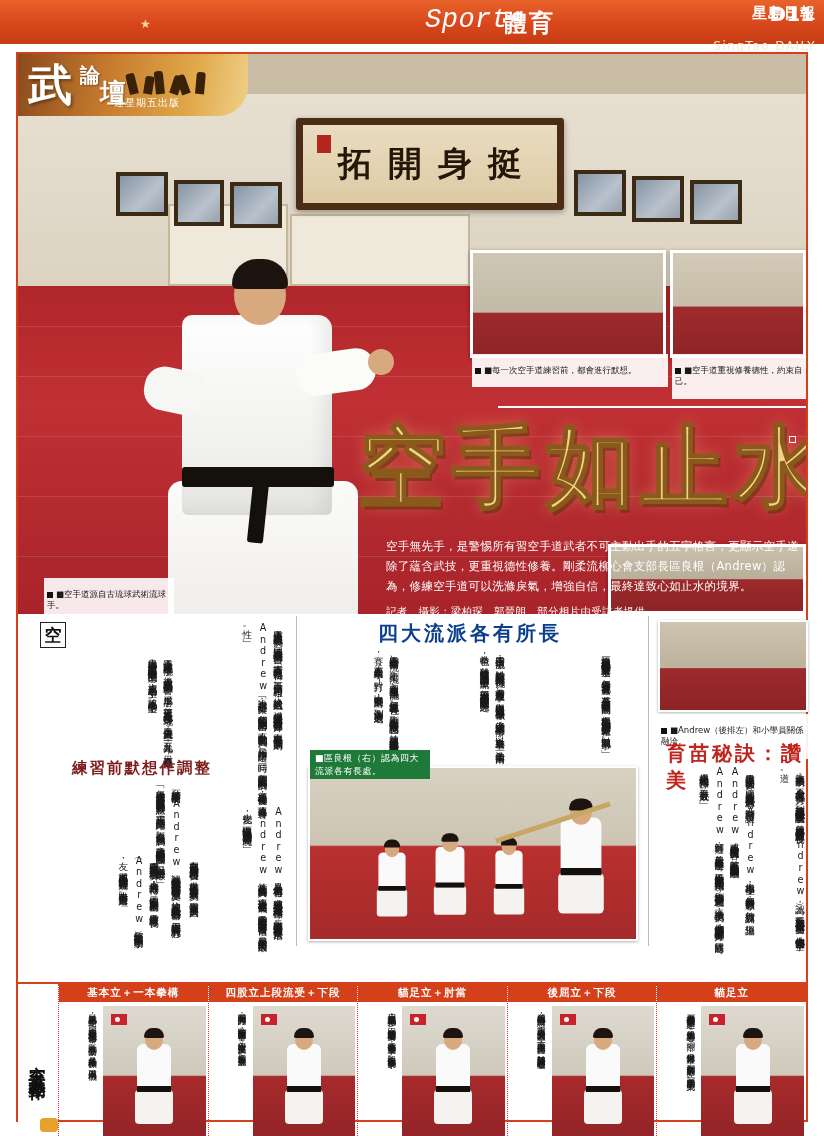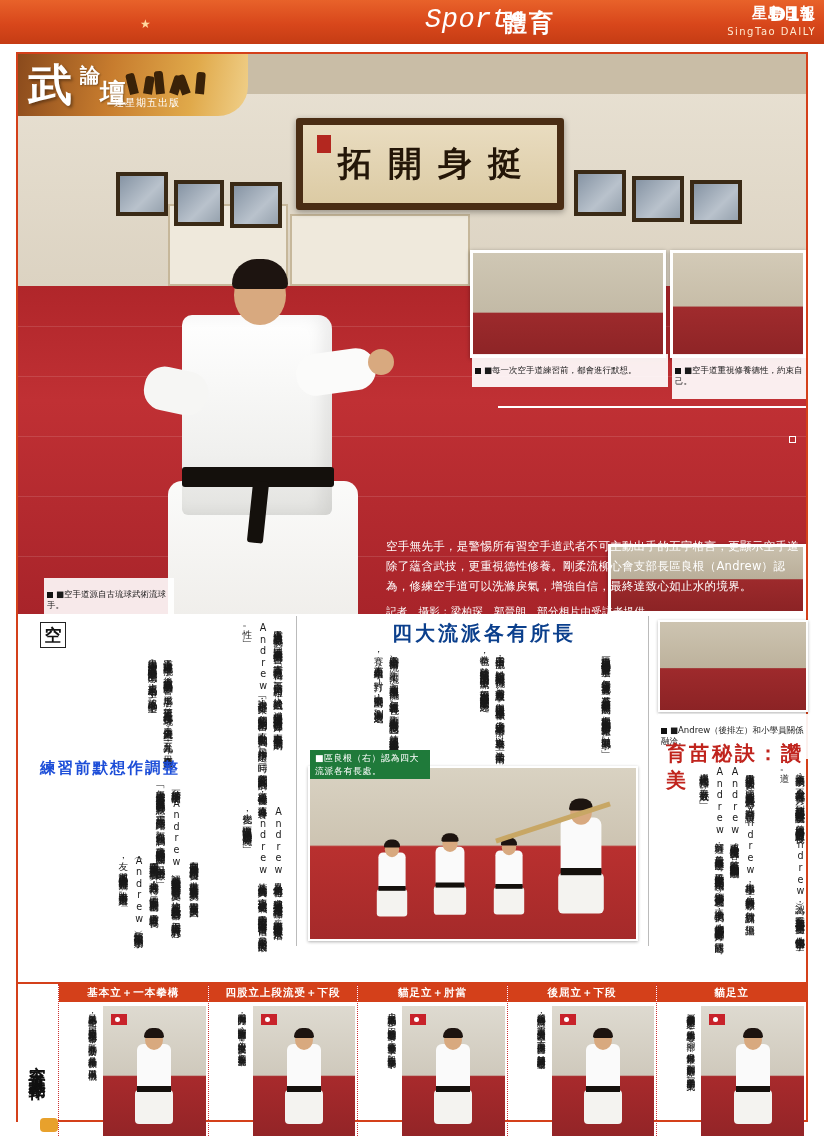--- a/index.html
+++ b/index.html
@@ -41,21 +41,21 @@
   .mh-datebox {
     position:absolute; left: 552px; top: 6px; width: 170px; height: 32px;
     background: #ffffff; border-radius: 2px;
     display:flex; align-items:center; justify-content:center; gap: 6px;
     font-size: 11px; color:#333; letter-spacing:0.5px;
   }
   .mh-right {
     position:absolute; right: 8px; top: 4px; text-align:right; color:#fff;
   }
   .mh-brand { font-size: 15px; font-weight:bold; letter-spacing:1px; }
-  .mh-brand-en { font-size: 10px; letter-spacing:1.5px; margin-top:3px; color:#ffe9cf;}
+  .mh-brand-en { font-size: 12px; letter-spacing:1.5px; margin-top:16px; color:#ffe9cf;}
   .mh-page {
     position:absolute; right: 8px; top: 3px;
     font-size: 20px; font-weight: bold; color:#ffffff;
   }
 
   
   .frame {
     position:absolute; left: 16px; top: 52px; width: 792px; height: 1070px;
     border: 2px solid #d4401a;
     background:#fff;
@@ -189,22 +189,23 @@
   }
   .lead .byline { margin-top: 6px; font-size: 10.5px; }
 
   
   .body-area { position:absolute; left: 18px; top: 616px; width: 788px; height: 330px; background:#fff; }
   .dropcap-box {
     position:absolute; width: 26px; height: 26px; border:1px solid #222; display:flex;
     align-items:center; justify-content:center; font-size: 17px; font-weight:bold; color:#111;
   }
   .sub-head {
-    font-size: 15.5px; font-weight: bold; color:#1d4ed8; letter-spacing: 2px;
+    font-size: 15.5px; font-weight: bold; color:#7f1d1d; letter-spacing: 2px;
     writing-mode: horizontal-tb;
+    margin-left: 32px;
   }
   .sec-title {
     font-size: 20px; font-weight:bold; color:#0b3f8c; letter-spacing: 3px; writing-mode: horizontal-tb;
   }
 
   .vtext { writing-mode: vertical-rl; text-orientation: upright; font-size: 9.6px; line-height: 1.6; letter-spacing: .6px; color:#1a1a1a; }
 
   
   .mid-photo { position:absolute; border:2px solid #fff; box-shadow:0 1px 3px rgba(0,0,0,.3); overflow:hidden; }
   .dojo-bg { width:100%; height:100%; background: linear-gradient(180deg,#d9d2c2 0%, #cdc4b2 45%, #b9302f 46%, #a52a2a 100%); }
@@ -343,20 +344,21 @@
     <div class="cap-tag" style="left:654px; top:300px; width:134px;">
       <span class="cap-sq"></span><span>■空手道重視修養德性，約束自己。</span>
     </div>
     <div class="cap-tag" style="left:26px; top:524px; width:130px; background:rgba(255,255,255,.9);">
       <span class="cap-sq"></span><span>■空手道源自古琉球武術流球手。</span>
     </div>
 
     <div class="title-zone">
       <div class="title-rule"></div>
       <div class="title-marker"></div>
+      <div class="title-main">空手如止水</div>
     </div>
 
     <div class="inset" style="left:590px; top:490px; width:198px; height:70px;">
       <div class="ph" style="background:linear-gradient(180deg,#c9c0ad 0%,#b9ae99 50%,#9d2a2c 51%,#8c2325 100%);"></div>
     </div>
 
     <div class="lead">
       <div>空手無先手，是警惕所有習空手道武者不可主動出手的五字格言，更顯示空手道除了蘊含武技，更重視德性修養。剛柔流柳心會支部長區良根（Andrew）認為，修練空手道可以洗滌戾氣，增強自信，最終達致心如止水的境界。</div>
       <div class="byline">記者、攝影：梁柏琛、郭晉朗　部分相片由受訪者提供</div>
     </div>
@@ -378,21 +380,21 @@
       <span>至於何謂空手道的硬？Andrew認為雖然定義與剛德和只道等其他日本武術對道的有法意無文原，均視練武之久久修練身心感都的道器，但空手道有獨特的練心方式：「每次空手道練習前不論有没有人是有沒有的手也要進行默想，感程大的一至純淨緒，從而作出自我調整。讓身心經悠置緒在能隨意能接陳習，以示對空手道的尊敬。」</span>
     </div>
 
     <div class="vtext" style="position:absolute; left:186px; top:6px; width:82px; height:180px;">
       <span>空手道之人透過默想洗滌戾氣，同時透過身心儀儀的束言己，古語有云「克己復禮為仁」，空手道是一門始於禮、終於禮的武道，禮字每次練習前除了要向道場行禮等體節外，心中更要感受空手無先手的原則。Andrew說︰「空手越不是打架，我們無時無刻不在約束自己，不主動動武挑釁他人，只用作防身之用。同時，我們不能以實武為唯一目的，必須要視接養德性，從而修身養性。」</span>
     </div>
     <div class="vtext" style="position:absolute; left:186px; top:190px; width:82px; height:130px;">
       <span>Andrew昇名弟子也相當有禮，完成練習和行禮後會再趨身感謝先生指導，顧示收空手道學得的禮數可以帶入日常生活，Andrew笑言此是自信的真實：「要誤現禮貌需要勇氣，空手道敢勵禮手大聲以自己道進自己曾當自信，是學習空手道前後的最大變化，讓而慢慢臨向習武時心如止水的越高境界。」</span>
     </div>
 
-    <div class="sec-title" style="position:absolute; left:374px; top:4px;">
+    <div class="sec-title" style="position:absolute; left:360px; top:4px;">
       <span>四大流派各有所長</span>
     </div>
     <div class="vtext" style="position:absolute; left:294px; top:32px; width:90px; height:100px;">
       <span>空手道分別有松濤館流、剛柔流、和道流和糸東流四大流派，每個流派也各有特色。剛柔流柳心會支部長區良根認為，第一練某個流派的空手道應手比較能合參加那個套路比賽，若要在自由組手(對打)比賽中發展則出，測測集自家之大成。</span>
     </div>
     <div class="vtext" style="position:absolute; left:400px; top:32px; width:90px; height:100px;">
       <span>空手道四大流派中，以松濤館流和剛柔流較為流行，前者套用直線攻擊、與中國拳法近似樣少林拳相似；後者則講求剛柔並濟，以近身攻擊為主，拳法具中國南拳特色，雖然松濤館流是目前世上最大型的空手道流派，但論歷史則糸東傳最遠三位有歷史的剛柔流之外。</span>
     </div>
     <div class="vtext" style="position:absolute; left:506px; top:32px; width:90px; height:100px;">
       <span>區良根建議自由組手的選手要多管齊下練習空手道，「每個空手道流派各有長處，若選手參加只打套拳的形派然無問題，但由戰手變甚化的自由組手則需多派兼權，以便戰不同對手。」</span>

